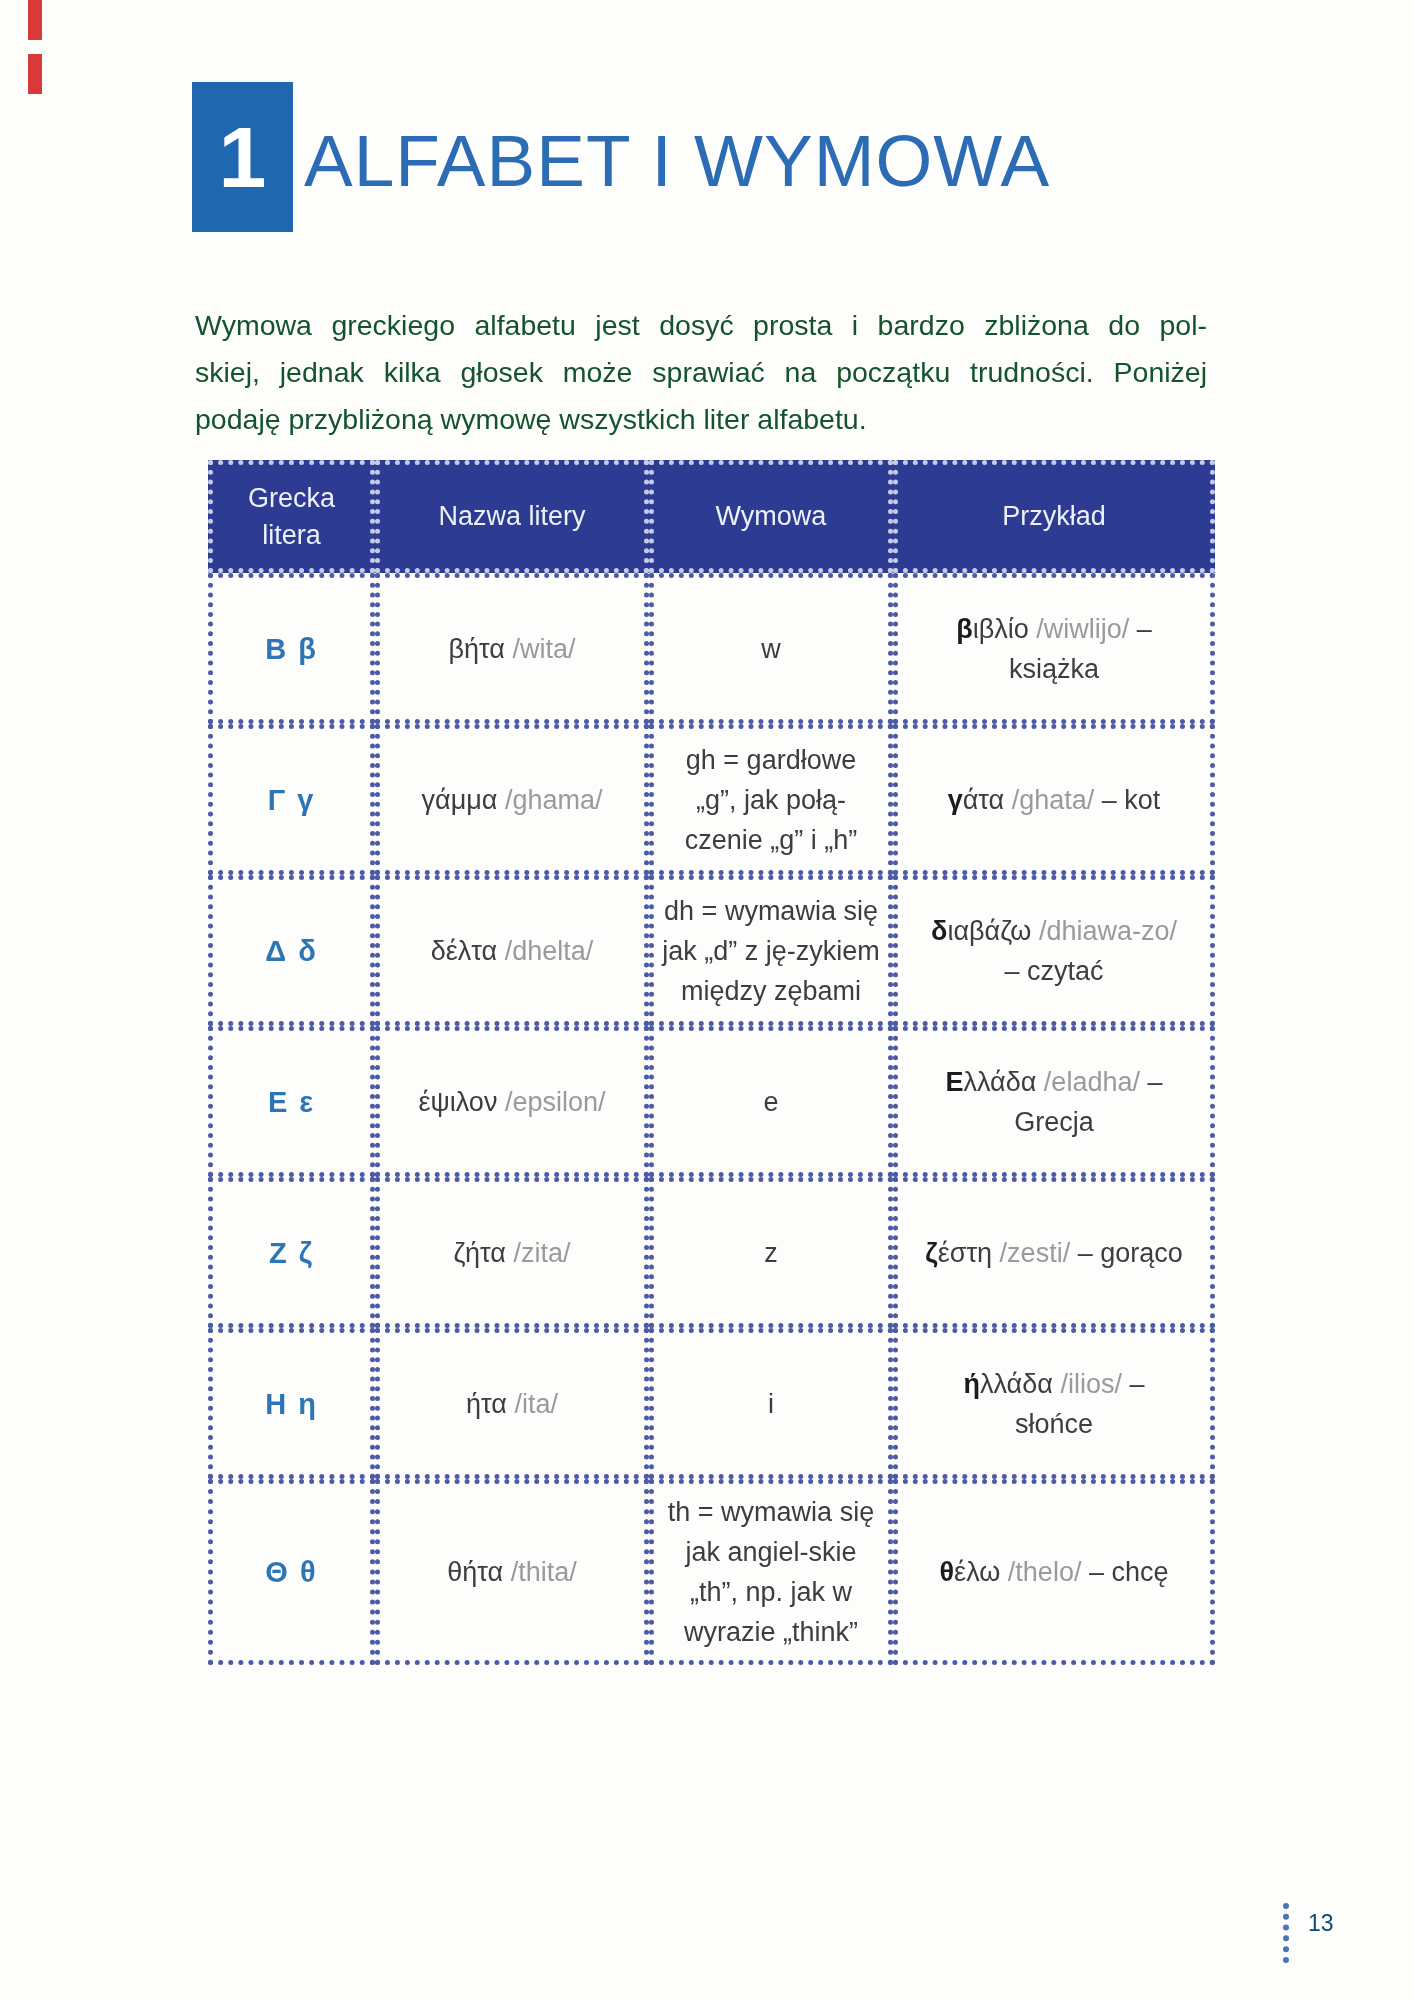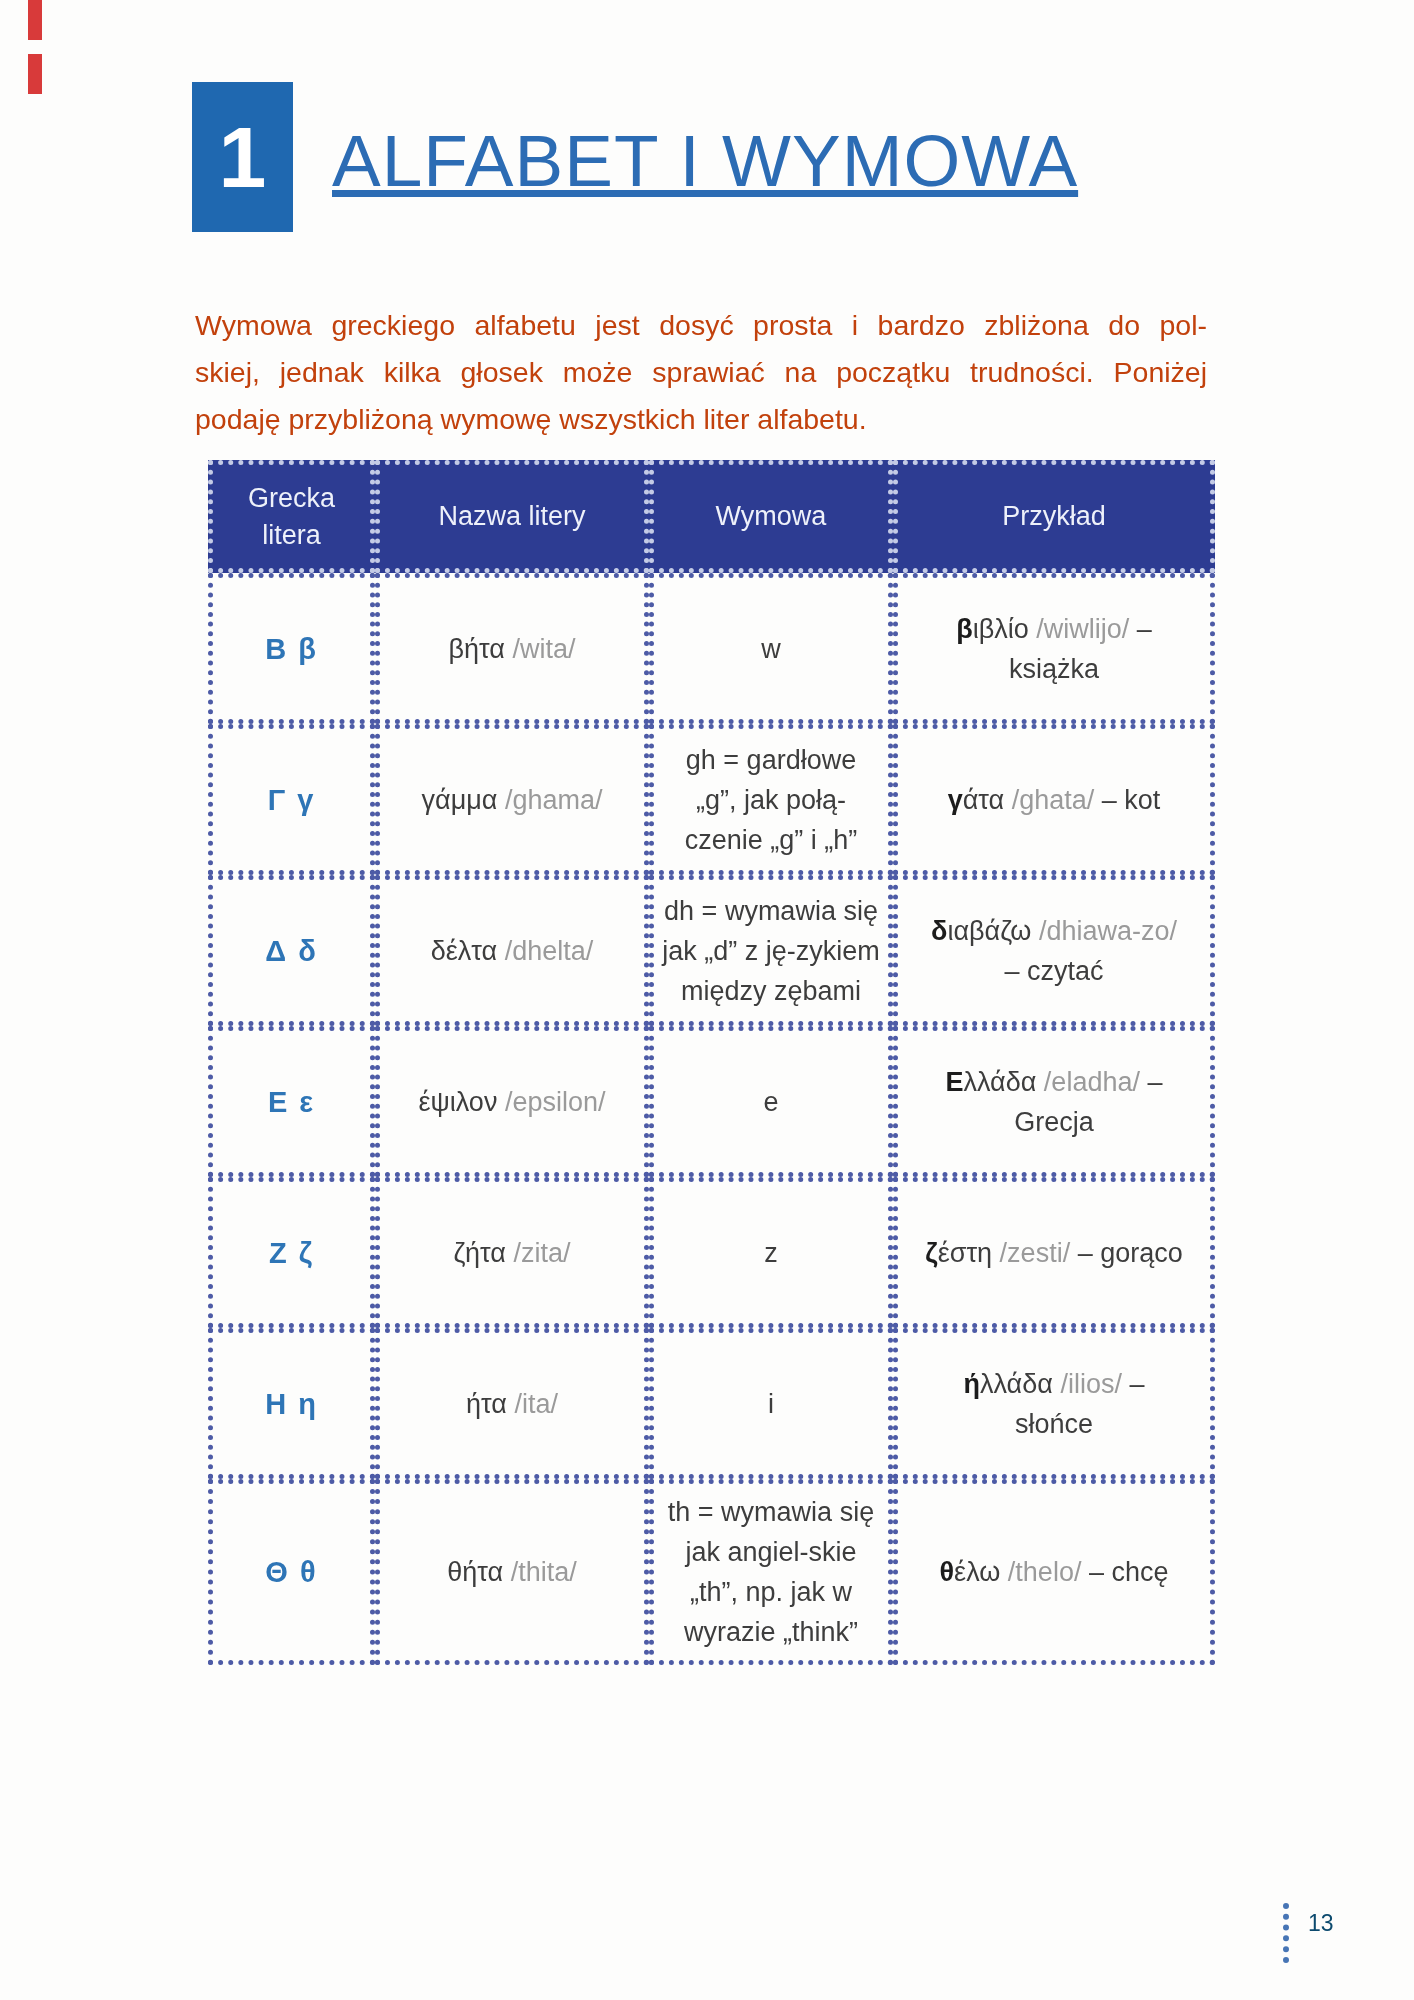--- a/index.html
+++ b/index.html
@@ -11,25 +11,25 @@
   .red-mark{position:absolute;left:28px;width:14px;background:#d83a3a;}
   .red-mark.m1{top:0;height:40px;}
   .red-mark.m2{top:54px;height:40px;}
 
   .chapter-badge{
     position:absolute;left:192px;top:82px;width:101px;height:150px;
     background:#1f68b0;color:#ffffff;display:flex;align-items:center;justify-content:center;
     font-size:86px;font-weight:bold;
   }
   .page-title{
-    position:absolute;left:332px;top:96px;height:128px;display:flex;align-items:center;
-    font-size:73px;font-weight:400;color:#2c6cb4;letter-spacing:1px;white-space:nowrap;text-decoration:underline;
+    position:absolute;left:304px;top:96px;height:128px;display:flex;align-items:center;
+    font-size:73px;font-weight:400;color:#2c6cb4;letter-spacing:1px;white-space:nowrap;
   }
 
-  .intro{position:absolute;left:195px;top:302px;width:1012px;font-size:28.5px;line-height:47px;color:#c2410c;}
+  .intro{position:absolute;left:195px;top:302px;width:1012px;font-size:28.5px;line-height:47px;color:#14532d;}
   .intro-line.just{text-align:justify;text-align-last:justify;}
 
   table.pron{
     position:absolute;left:208px;top:460px;width:1007px;
     border-collapse:separate;border-spacing:0;table-layout:fixed;
   }
   th{
     background:#2d3c92;color:#eef1fa;font-weight:400;font-size:27px;
     border:5px dotted #c4cbe6;height:95px;line-height:1.35;padding:4px 8px;
   }

